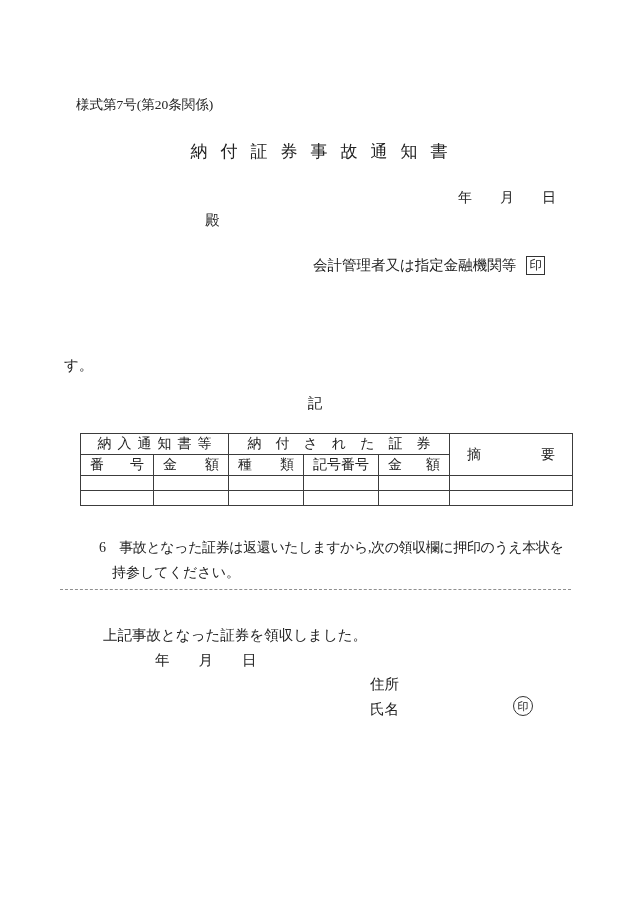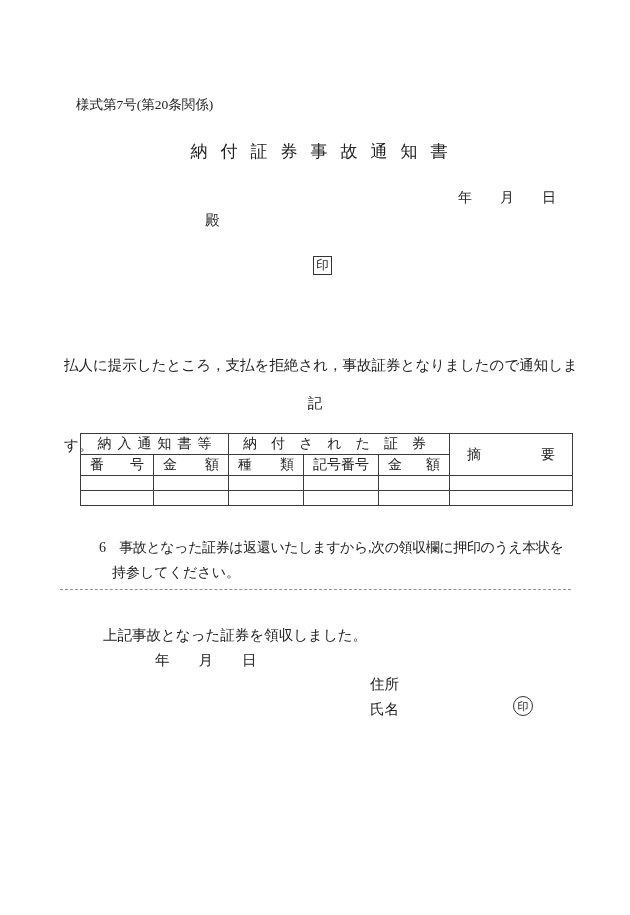--- a/index.html
+++ b/index.html
@@ -47,21 +47,21 @@
   }
   .sec-table th, .sec-table td {
     border: 1px solid #3c3c3c;
     font-weight: normal; padding: 0;
     overflow: hidden;
   }
   .sec-table thead tr { height: 21px; }
   .sec-table thead tr.h2 th { border-bottom-width: 1.5px; }
   .sec-table tbody tr { height: 15px; }
   .ls6  { letter-spacing: 6px;  padding-left: 6px  !important; margin-top: 45px; }
-  .ls14 { text-align: left; letter-spacing: 14px; padding-left: 14px !important; margin-top: 40px; }
+  .ls14 { text-align: center; letter-spacing: 14px; padding-left: 14px !important; margin-top: 40px; }
   .spread { text-align: justify; text-align-last: justify; padding: 0 9px !important; }
   .spread.wide { padding: 0 17px !important; }
 
   .note { font-size: 14px; }
   .n1 { left: 85px;  top: 514px; }
   .n2 { left: 99px;  top: 539px; letter-spacing: -0.4px; }
   .n3 { left: 112px; top: 564px; }
 
   .cut-line { left: 60px; top: 589px; width: 511px; height: 0; border-top: 1.6px dashed #8f8f8f; }
 
@@ -83,25 +83,25 @@
 
   <div class="abs form-number">様式第7号(第20条関係)</div>
 
   <div class="abs doc-title">納付証券事故通知書</div>
 
   <div class="abs date-top">年　　月　　日</div>
 
   <div class="abs addressee">殿</div>
 
   <div class="abs issuer">
+    <span>会計管理者又は指定金融機関等</span>
     <span class="seal-box">印</span>
   </div>
 
   <div class="abs body-text">
-    <div>払人に提示したところ，支払を拒絶され，事故証券となりましたので通知しま</div>
     <div>す。</div>
   </div>
 
   <div class="abs section-marker">記</div>
 
   <table class="abs sec-table">
     <colgroup>
       <col style="width:73px">
         <col style="width:75px">
         <col style="width:75px">

